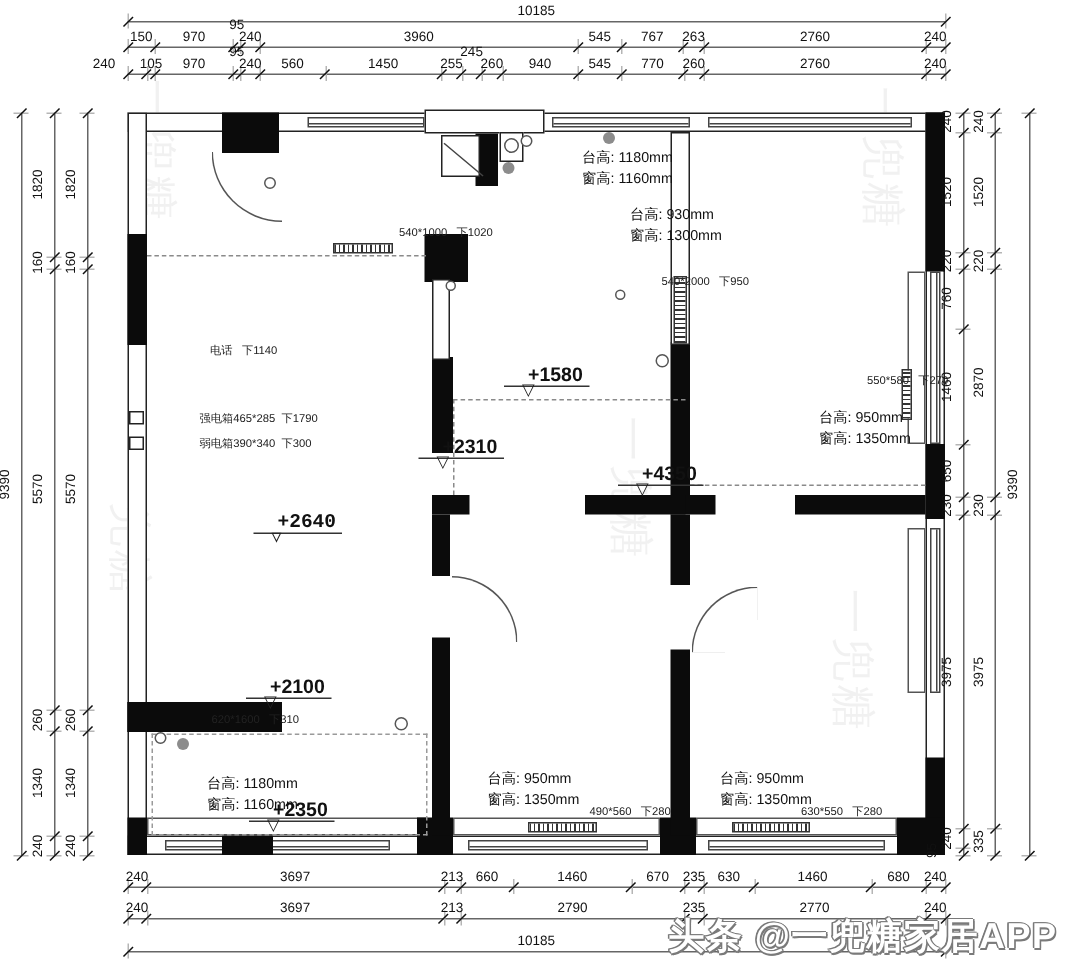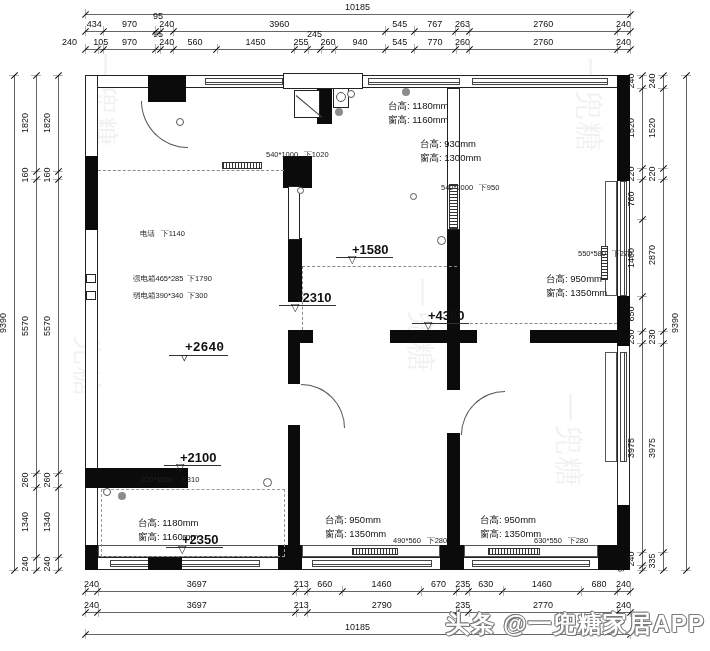--- a/index.html
+++ b/index.html
@@ -157,21 +157,21 @@
       <div class="dim-stub" style="left: 414.354px; top: 26px; width: 1px; height: 10px;"></div>
       <div class="dim-tick" style="left: 409.854px; top: 31px; width: 9px; height: 1px;"></div>
       <div class="dim-stub" style="left: 455.397px; top: 26px; width: 1px; height: 10px;"></div>
       <div class="dim-tick" style="left: 450.897px; top: 31px; width: 9px; height: 1px;"></div>
       <div class="dim-stub" style="left: 469.47px; top: 26px; width: 1px; height: 10px;"></div>
       <div class="dim-tick" style="left: 464.97px; top: 31px; width: 9px; height: 1px;"></div>
       <div class="dim-stub" style="left: 617.158px; top: 26px; width: 1px; height: 10px;"></div>
       <div class="dim-tick" style="left: 612.658px; top: 31px; width: 9px; height: 1px;"></div>
       <div class="dim-stub" style="left: 630px; top: 26px; width: 1px; height: 10px;"></div>
       <div class="dim-tick" style="left: 625.5px; top: 31px; width: 9px; height: 1px;"></div>
-      <div class="dim-label" style="left: 66.2305px; top: 19px; width: 56px; height: 10px;">434</div>
+      <div class="dim-label" style="left: 66.2305px; top: 19px; width: 56px; height: 10px;">150</div>
       <div class="dim-label" style="left: 101.413px; top: 19px; width: 56px; height: 10px;">970</div>
       <div class="dim-label" style="left: 129.907px; top: 11px; width: 56px; height: 10px;">95</div>
       <div class="dim-label" style="left: 138.87px; top: 19px; width: 56px; height: 10px;">240</div>
       <div class="dim-label" style="left: 251.242px; top: 19px; width: 56px; height: 10px;">3960</div>
       <div class="dim-label" style="left: 371.773px; top: 19px; width: 56px; height: 10px;">545</div>
       <div class="dim-label" style="left: 406.876px; top: 19px; width: 56px; height: 10px;">767</div>
       <div class="dim-label" style="left: 434.433px; top: 19px; width: 56px; height: 10px;">263</div>
       <div class="dim-label" style="left: 515.314px; top: 19px; width: 56px; height: 10px;">2760</div>
       <div class="dim-label" style="left: 595.579px; top: 19px; width: 56px; height: 10px;">240</div>
       <div class="dim-line" style="left: 85px; top: 49px; width: 545px; height: 1px;"></div>

